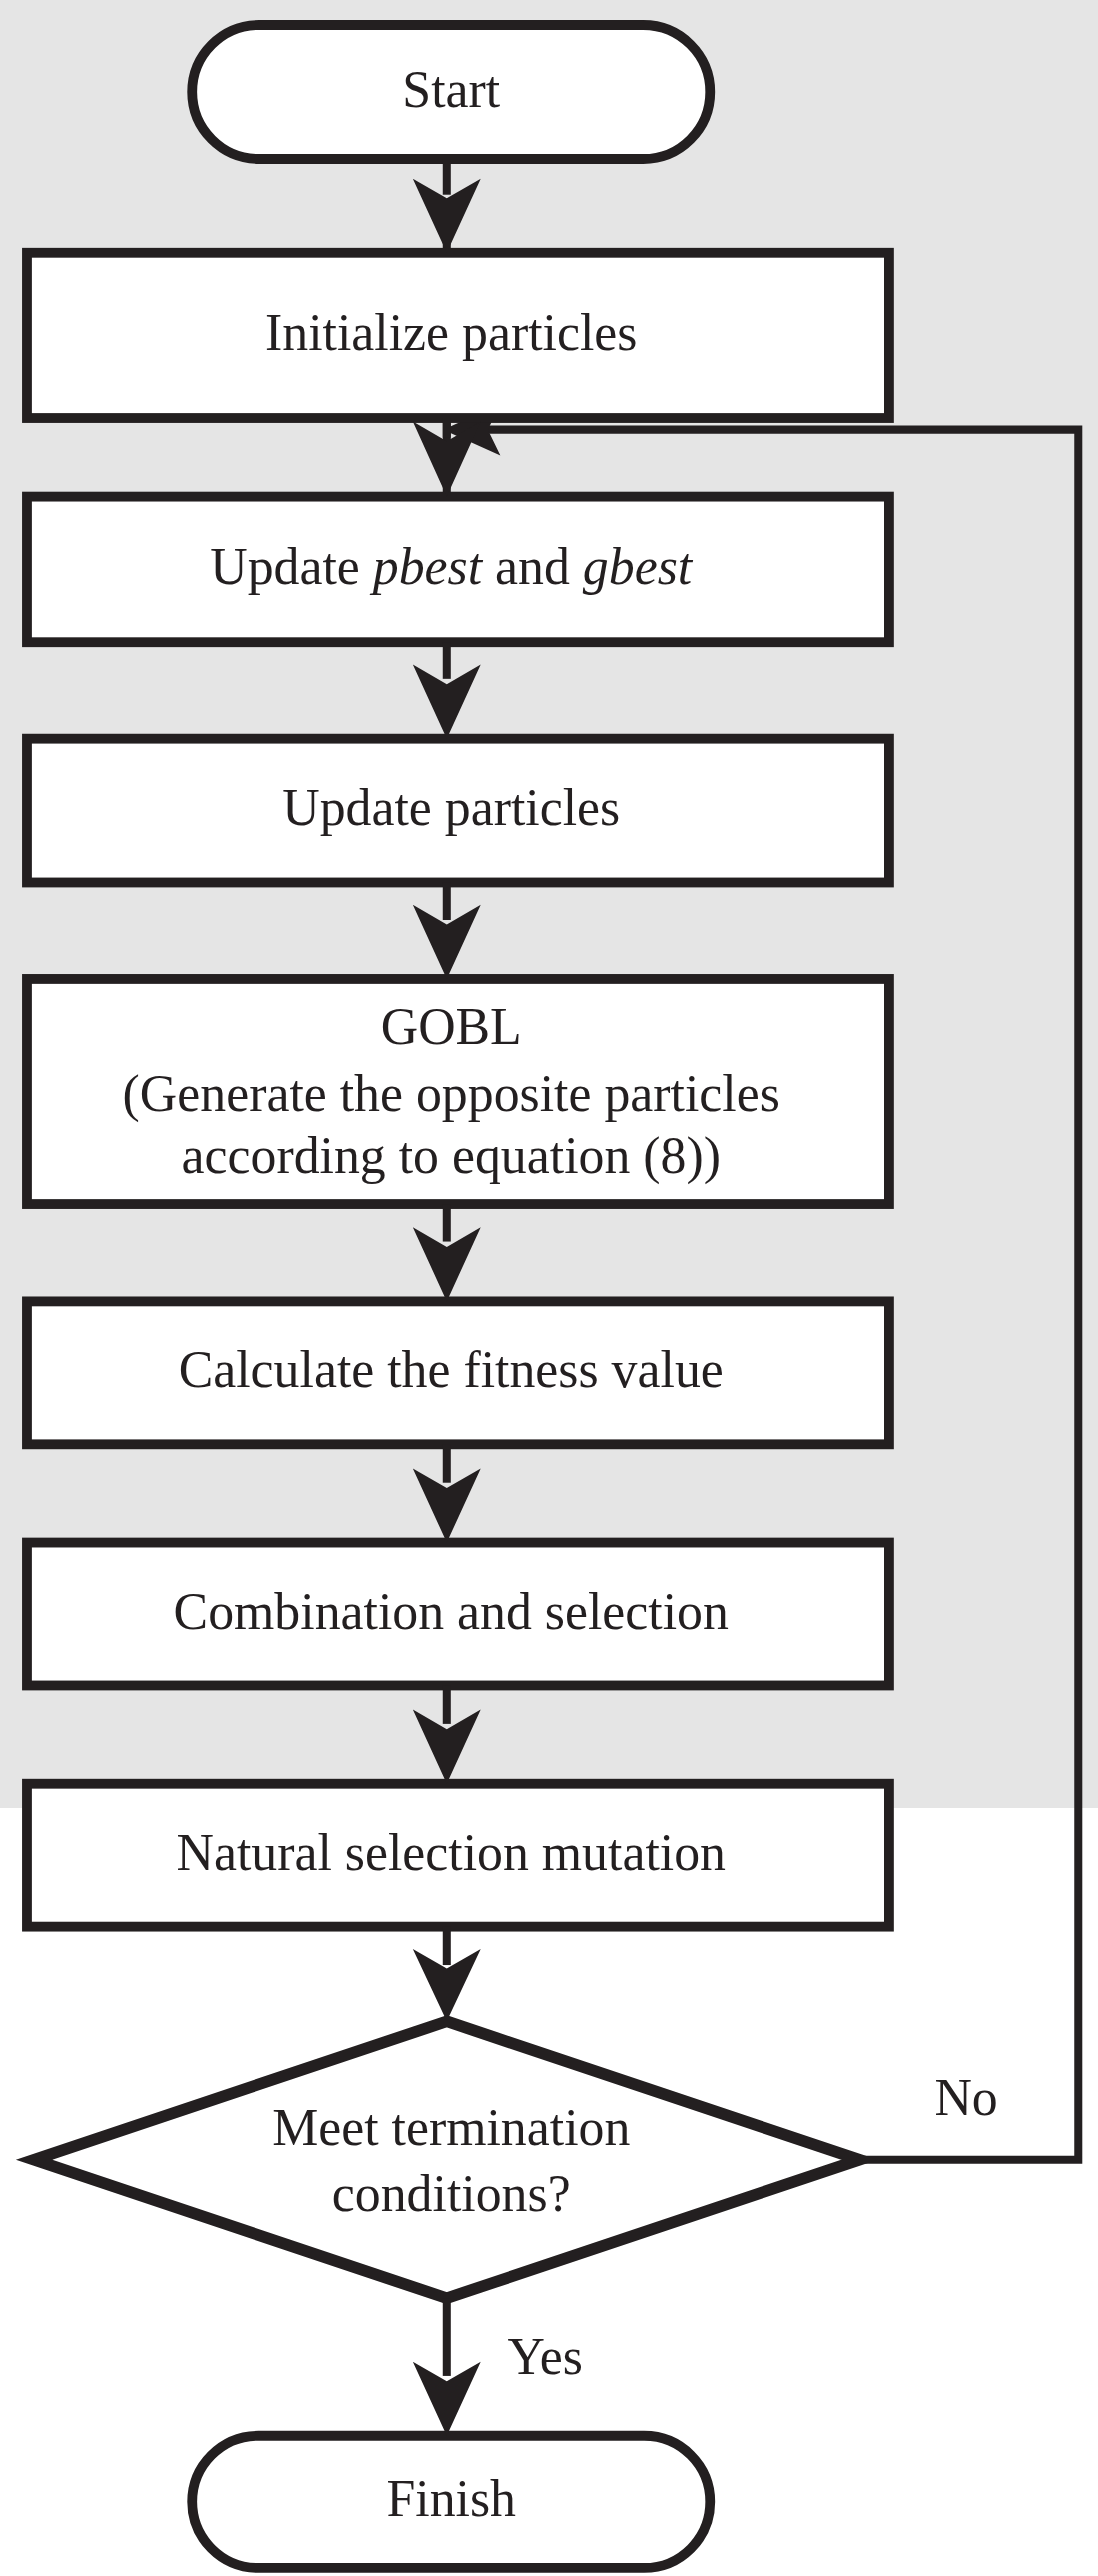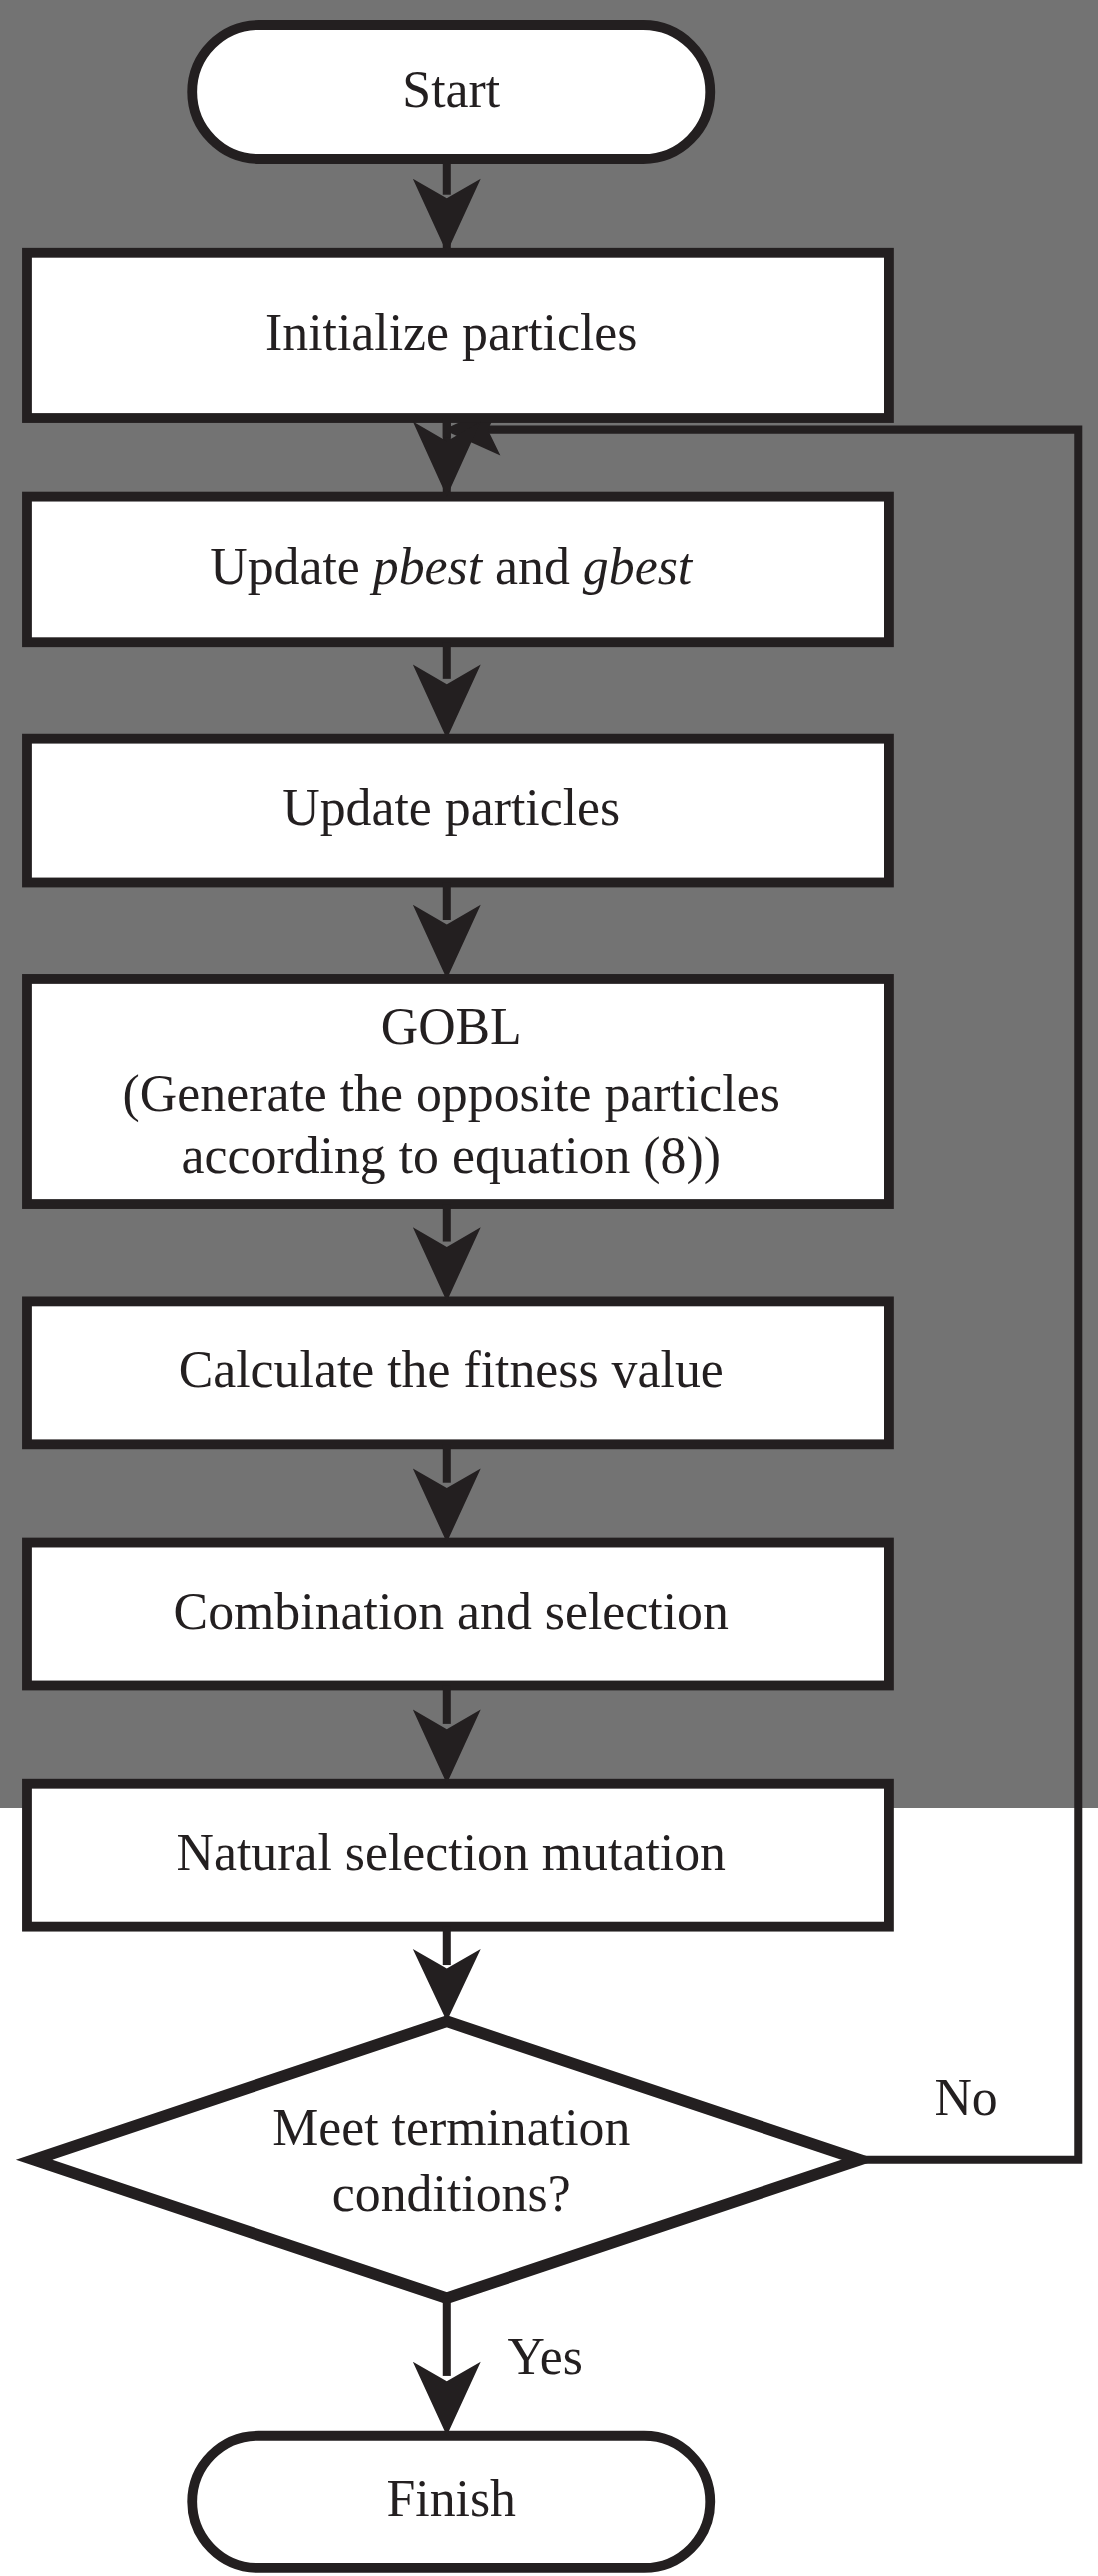--- a/index.html
+++ b/index.html
@@ -11,21 +11,21 @@
   body {
     width: 1099px;
     height: 2576px;
     font-family: "Liberation Serif", "DejaVu Serif", serif;
     overflow: hidden;
   }
   #flowchart-root {
     position: relative;
     width: 1099px;
     height: 1808px;
-    background: #737373;
+    background: #e5e5e5;
   }
   svg.chart-svg {
     position: absolute;
     left: 0;
     top: 0;
     width: 1099px;
     height: 2576px;
     display: block;
   }
   .node-shape {

